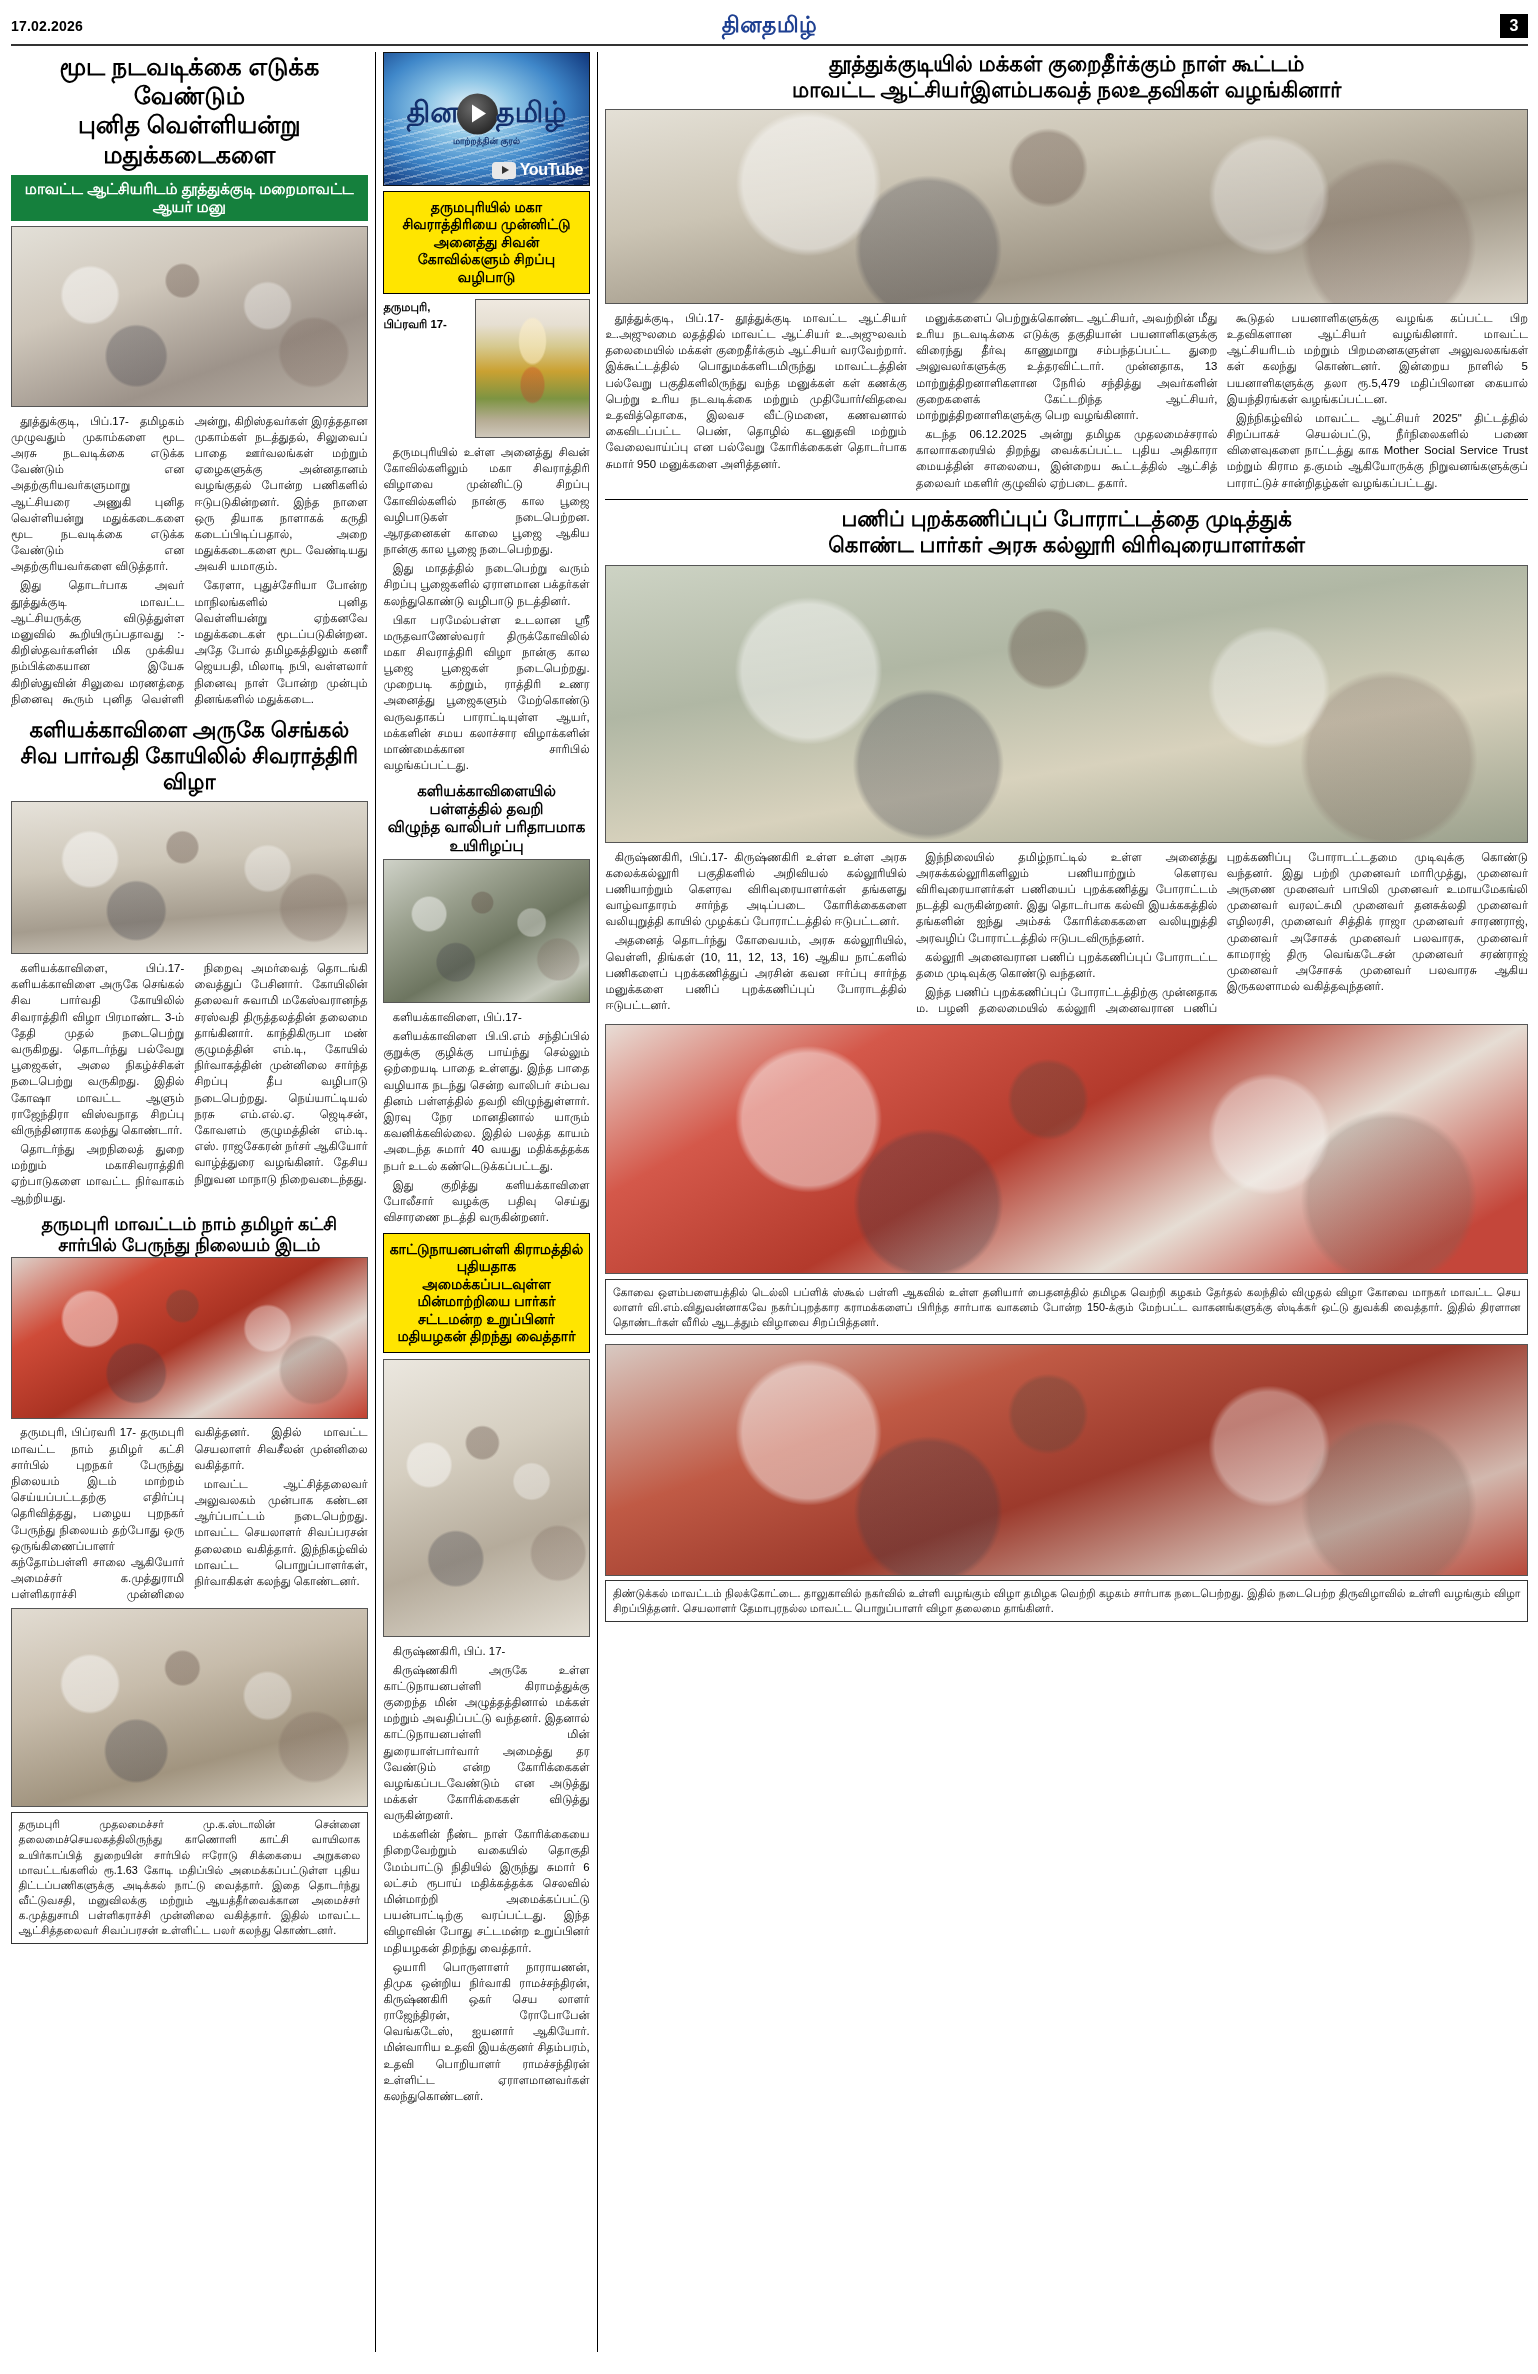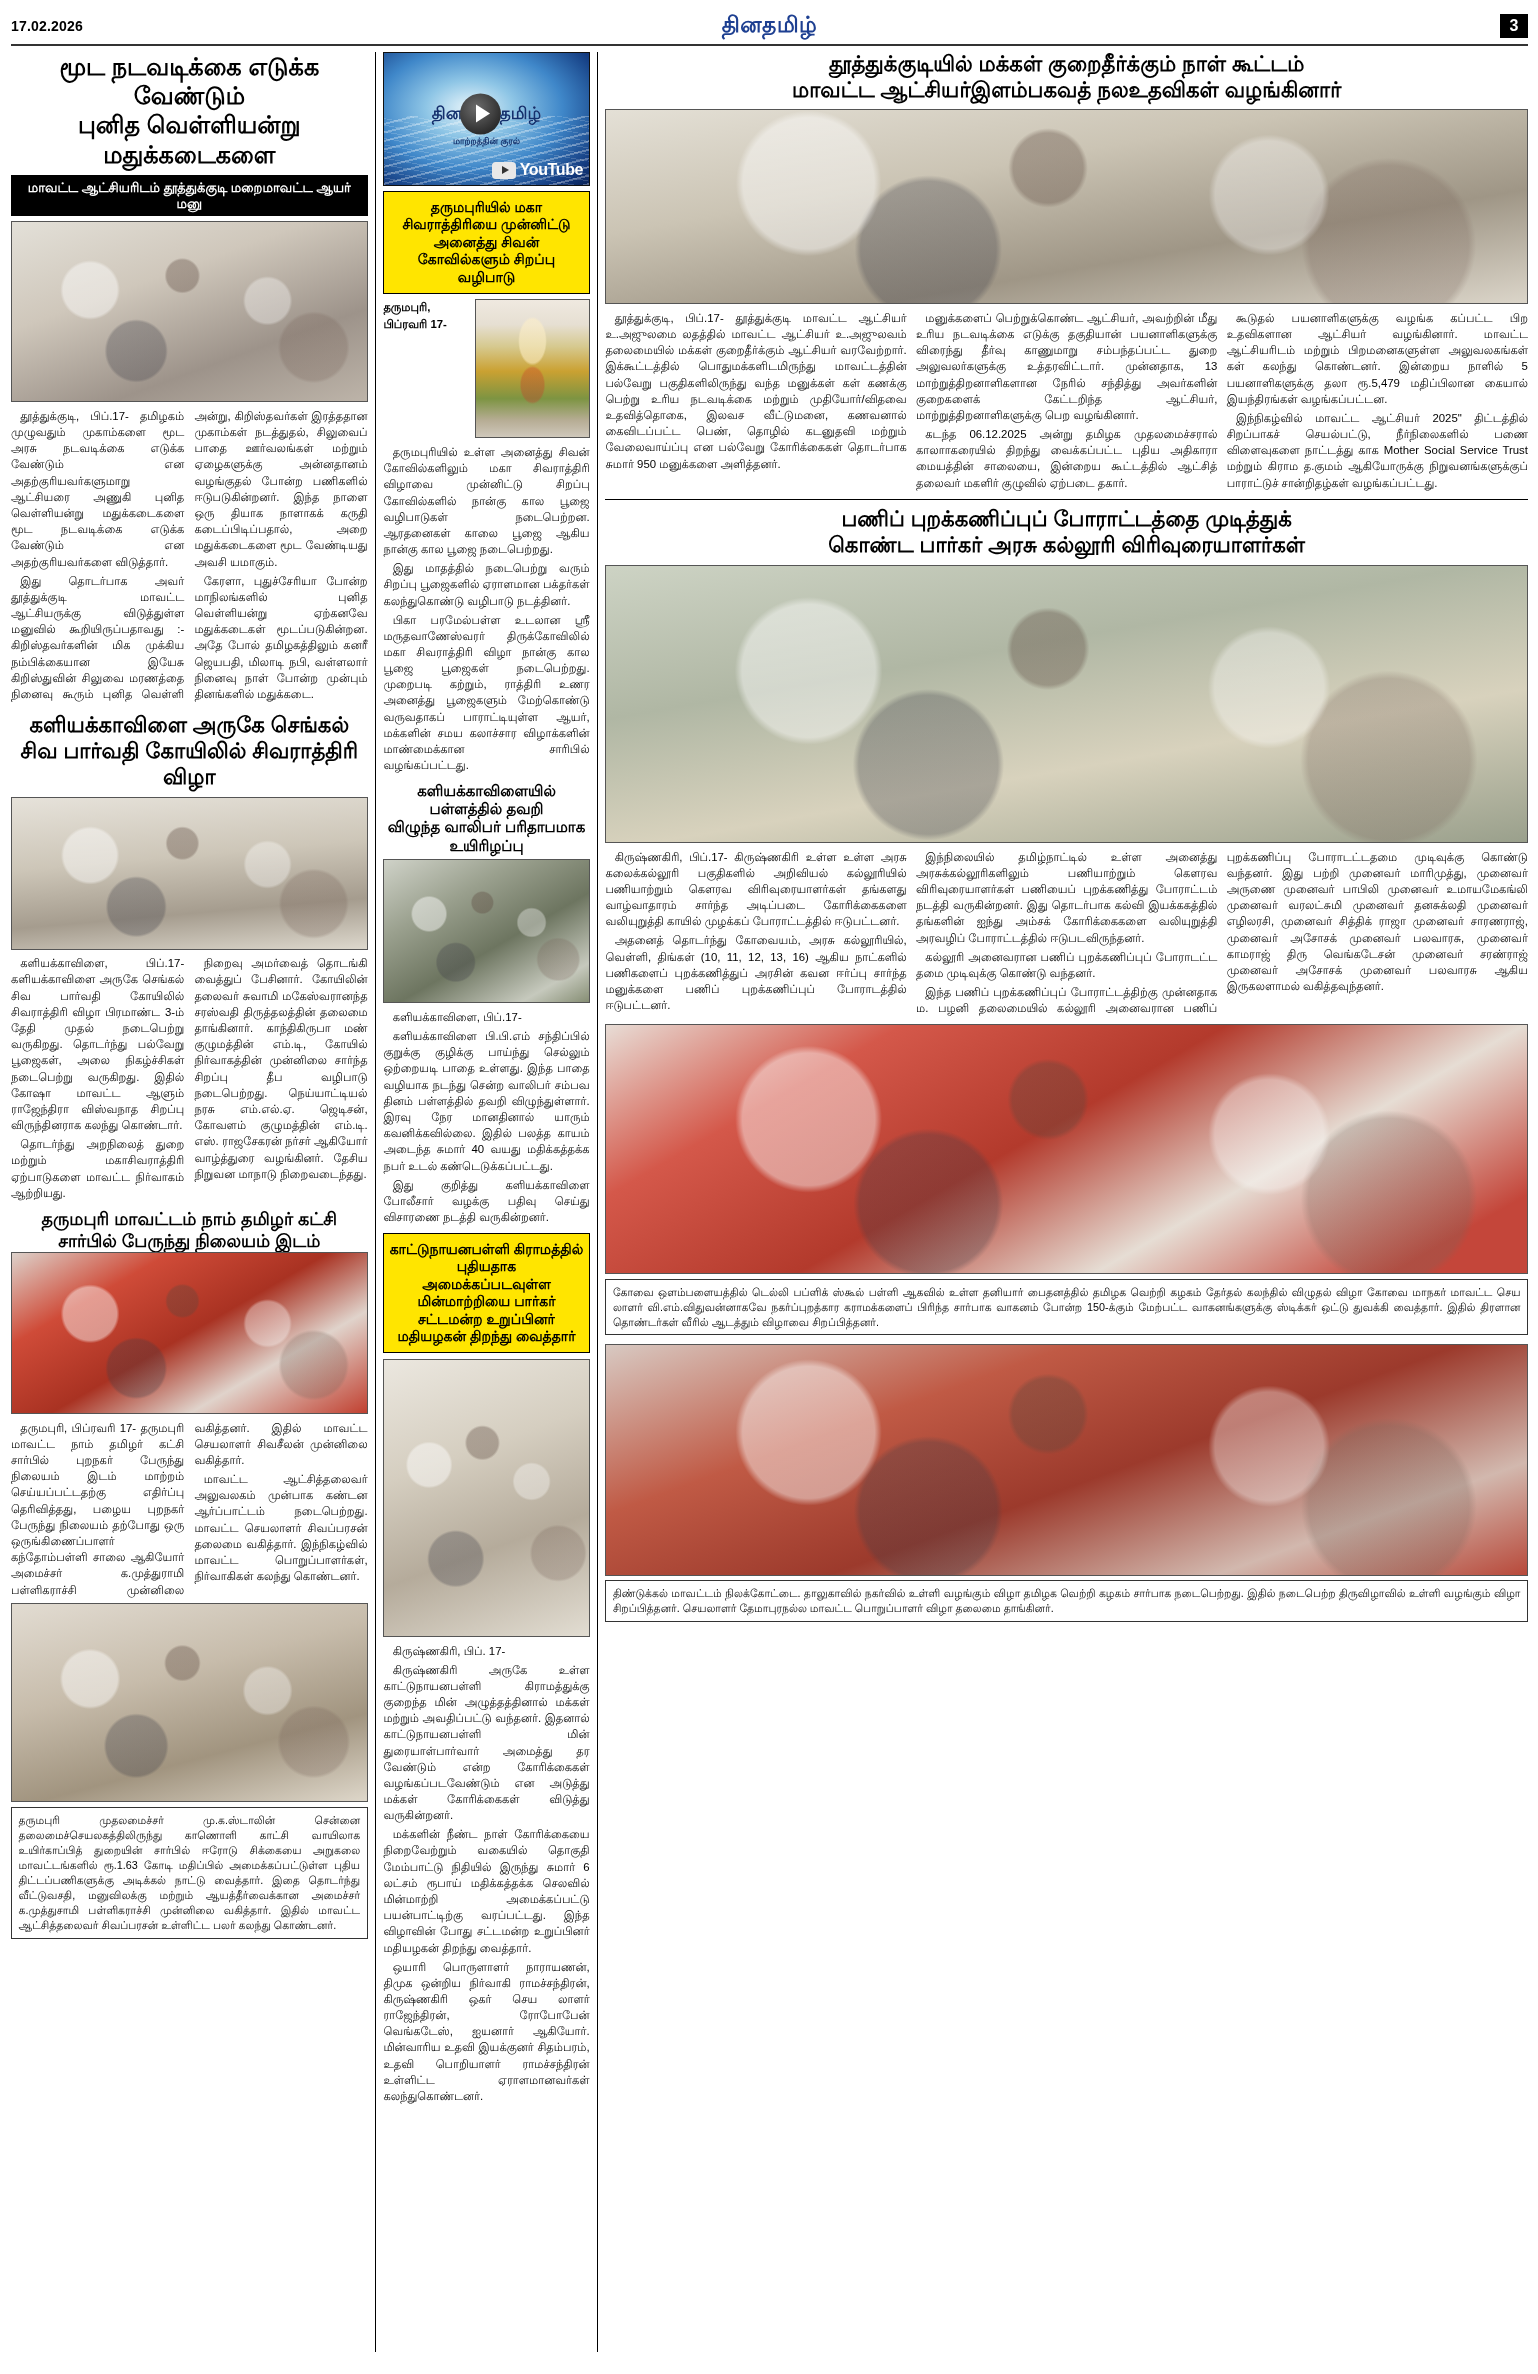--- a/index.html
+++ b/index.html
@@ -66,24 +66,24 @@
     color: #000;
     text-align: center;
     line-height: 1.22;
   }
   .hl-xl { font-size: 24px; }
   .hl-lg { font-size: 21.3px; }
   .hl-md { font-size: 17.6px; }
   .hl-sm { font-size: 15px; }
 
   .subbar {
-    background: #000000;
+    background: #15803d;
     color: #fff;
     font-weight: bold;
-    font-size: 13px;
+    font-size: 15px;
     text-align: center;
     padding: 4.6px 5.6px;
     margin: 6.5px 0 5.6px 0;
     line-height: 1.2;
   }
   .yellowbar {
     background: #ffe500;
     color: #000;
     font-weight: bold;
     font-size: 14px;
@@ -163,21 +163,21 @@
       repeating-linear-gradient(-14deg, rgba(255,255,255,.30) 0 1.9px, transparent 1.9px 8.3px),
       repeating-linear-gradient(10deg, rgba(255,255,255,.16) 0 0.9px, transparent 0.9px 6.5px);
   }
   .yt-promo .ytlogo-row {
     position: absolute; top: 46%; left: 0; right: 0;
     transform: translateY(-50%);
     display: flex; align-items: center; justify-content: center;
     gap: 1.9px;
   }
   .yt-promo .ytlogo-row span {
-    font-size: 17px; font-weight: bold; color: #12306e;
+    font-size: 29px; font-weight: bold; color: #12306e;
     text-shadow: 0 0.9px 0 rgba(255,255,255,.5);
   }
   .yt-promo .playcircle {
     width: 41px; height: 41px; border-radius: 50%;
     background: radial-gradient(circle at 40% 35%, #6c6c6c, #2e2e2e 70%, #1a1a1a);
     display:flex; align-items:center; justify-content:center;
     margin: 0 -3.7px;
   }
   .yt-promo .playcircle::before {
     content:"";

